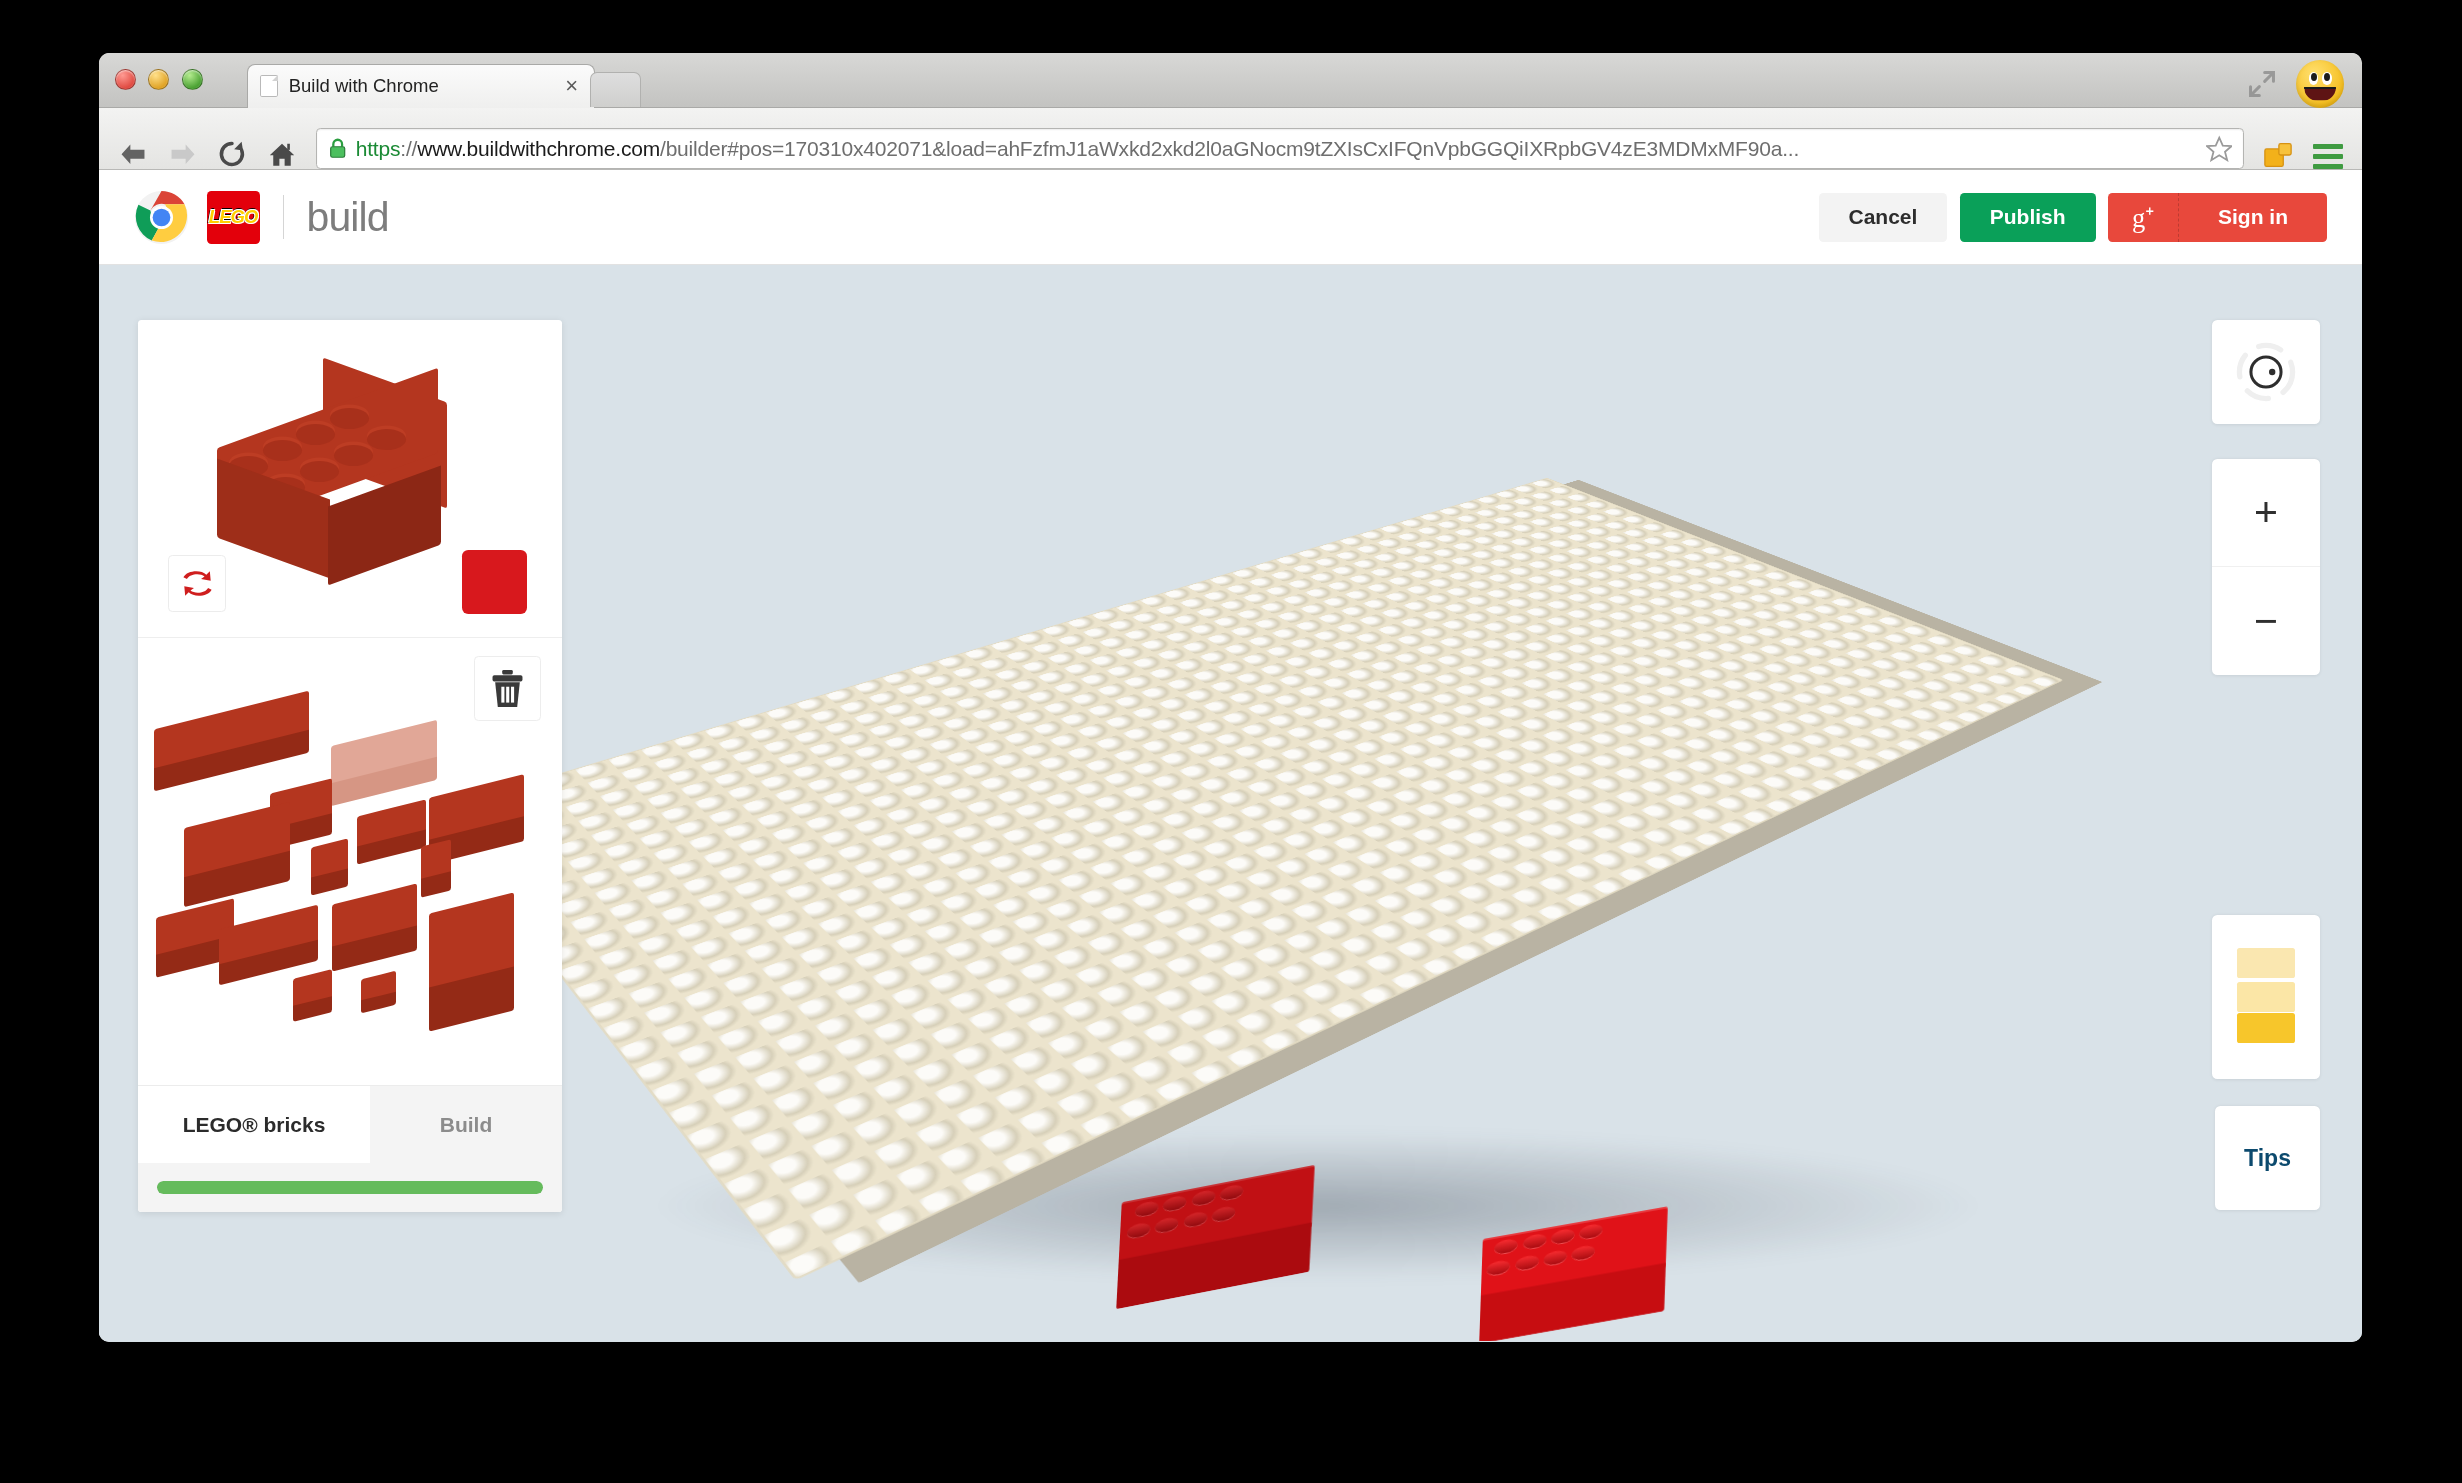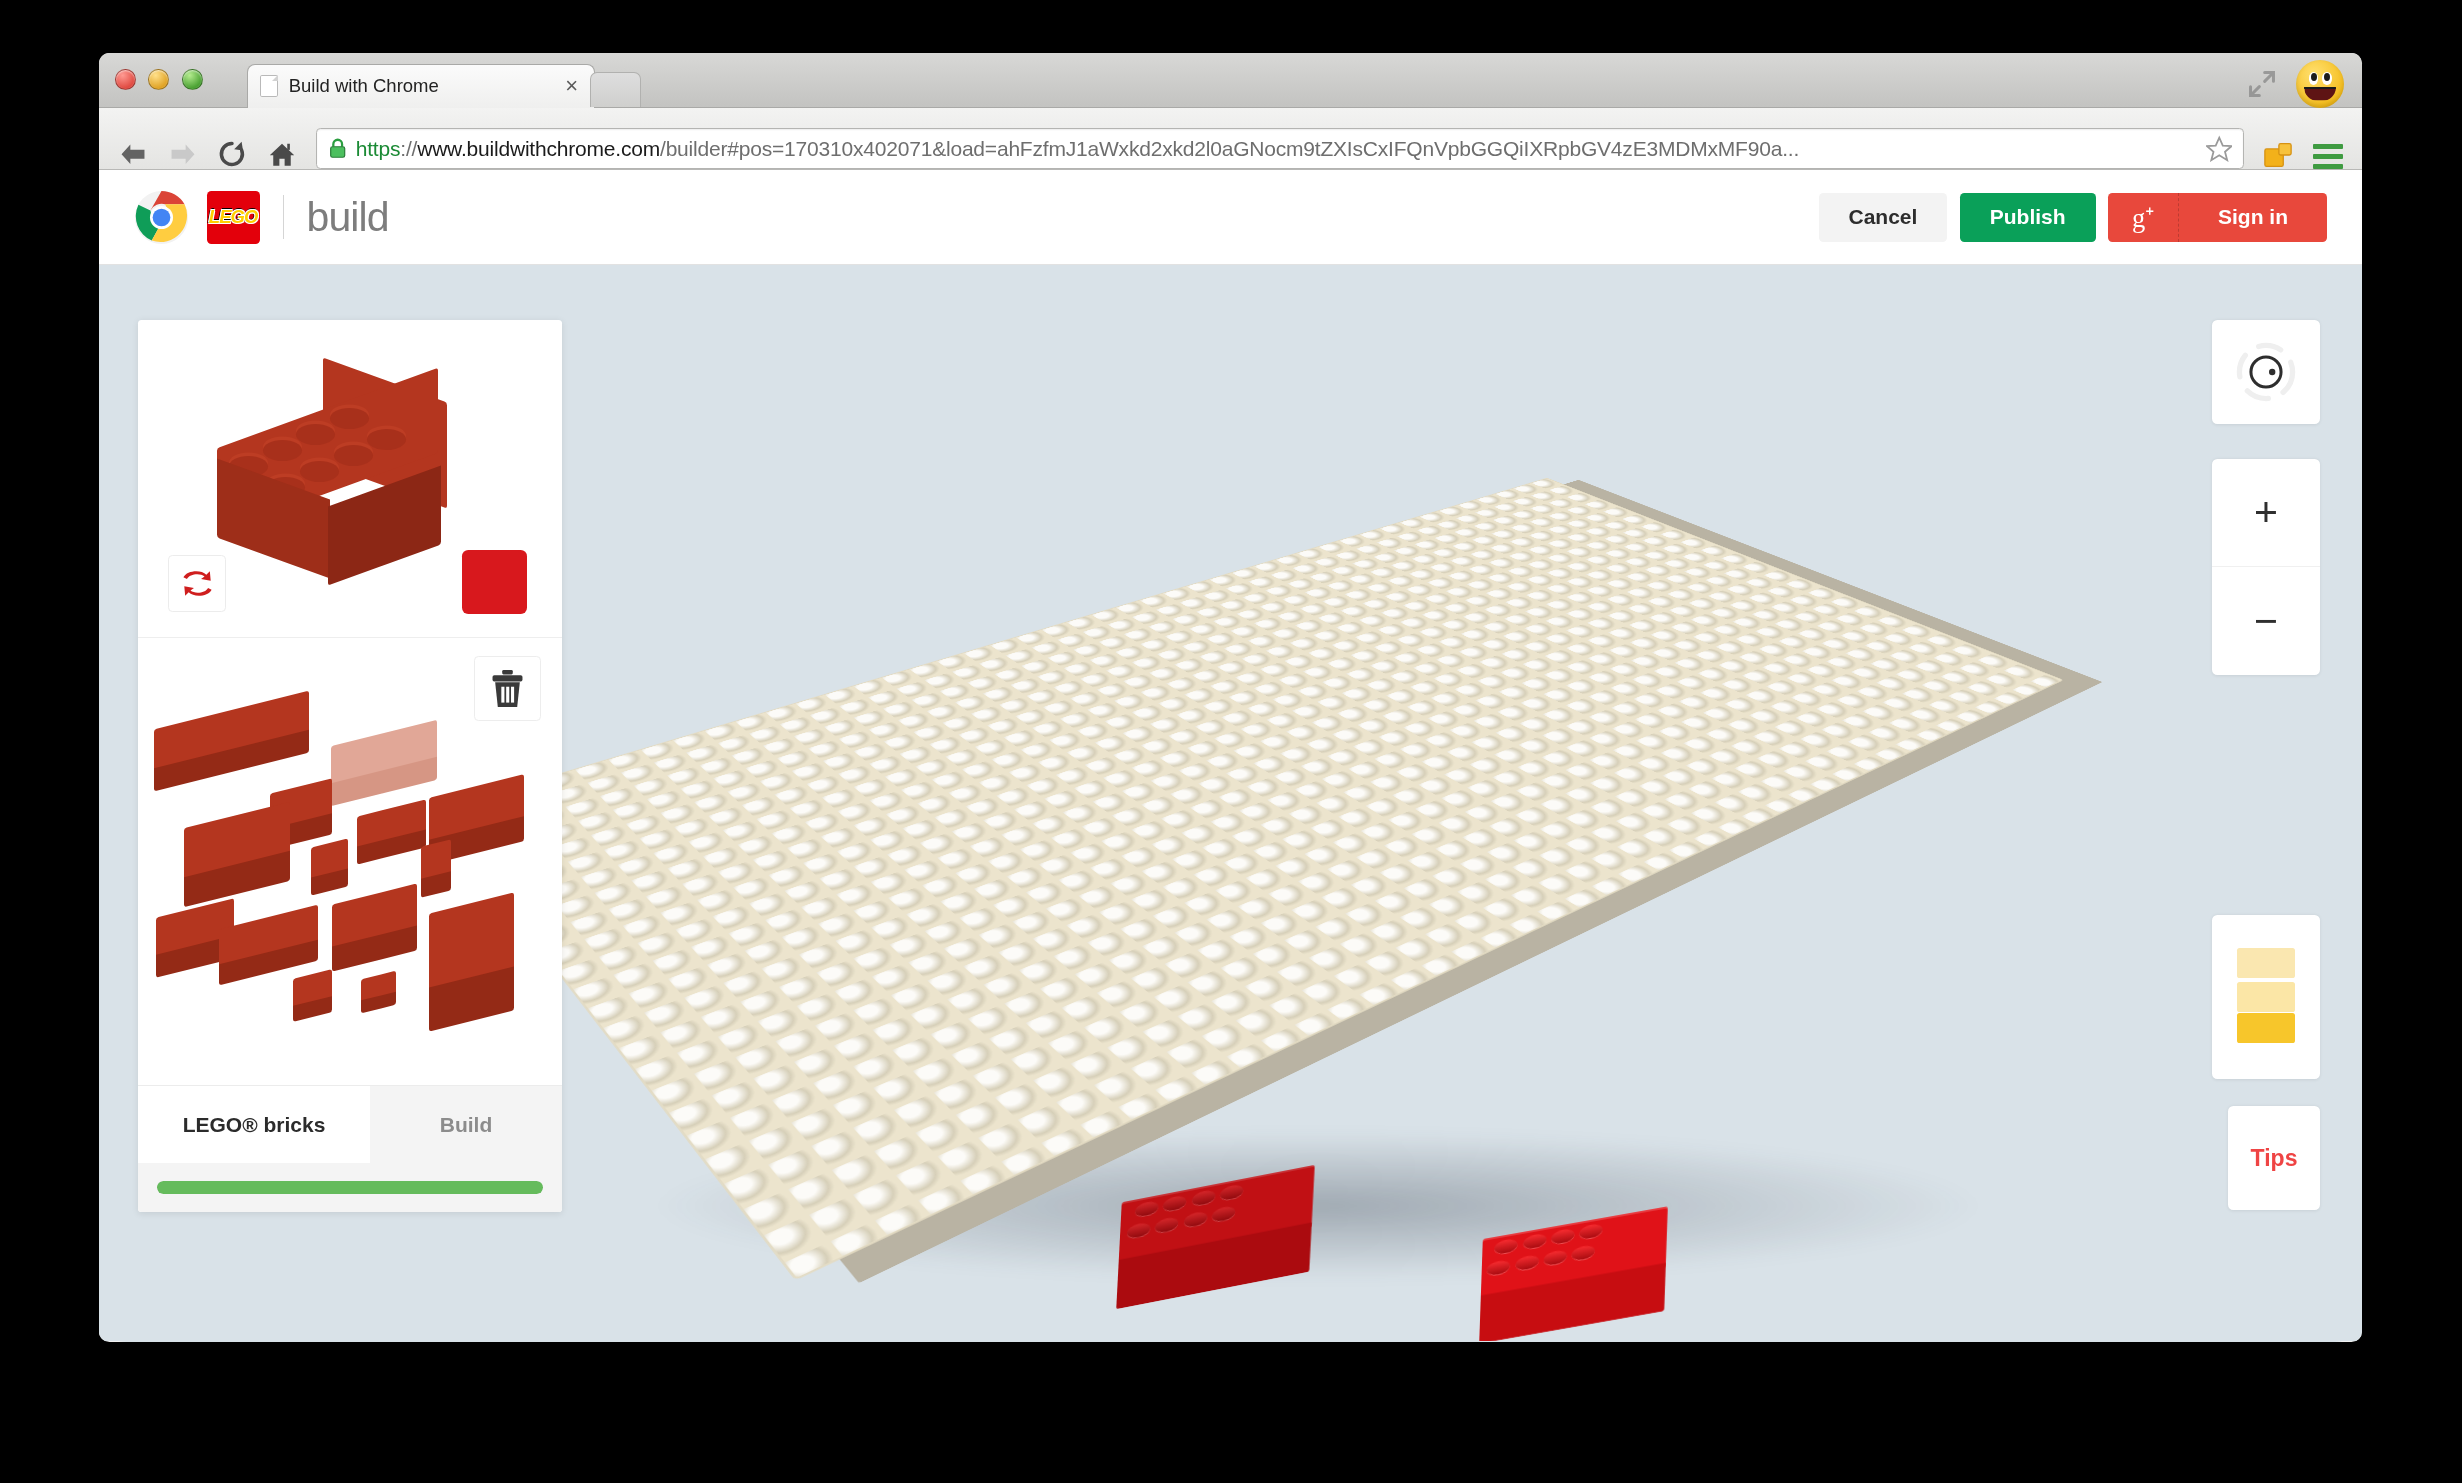--- a/index.html
+++ b/index.html
@@ -138,21 +138,20 @@
   #ext-icon { width: 30px; height: 28px; position: relative; cursor: pointer; }
   #menu-icon { width: 30px; height: 25px; cursor: pointer;
                display:flex; flex-direction:column; justify-content:space-between; }
   #menu-icon i { display:block; height:5.3px; background:#3f9b41; border-radius:0.9px; }
 
   
   #page {
     position: relative;
     height: calc(100% - 117px);
     background: #d9e2e8;
-    border-radius: 27px;
   }
 
   
   #site-header {
     height: 95px; background: #fff;
     border-bottom: 0.9px solid #e2e2e2;
     display: flex; align-items: center;
     padding: 0 35px;
   }
   #brand { display: flex; align-items: center; gap: 17.7px; }
@@ -336,23 +335,23 @@
                   display:flex; align-items:center; justify-content:center; cursor:pointer; }
   #zoom-group { top: 194px; width: 108px; height: 216px; }
   .zoom-btn {
     height: 50%; display: flex; align-items: center; justify-content: center;
     font-size: 41px; color: #2f2f2f; cursor: pointer; font-weight: 300;
     font-family: "Liberation Sans", sans-serif;
   }
   #zoom-in { border-bottom: 0.9px solid #f0f0f0; }
   #layer-button { top: 650px; width: 108px; height: 164px;
                   display:flex; align-items:center; justify-content:center; cursor:pointer; }
-  #tips-button { top: 841px; width: 92px; height: 104px;
+  #tips-button { top: 841px; width: 105px; height: 104px;
                  display:flex; align-items:center; justify-content:center;
-                 font-size: 23px; font-weight: 700; color: #ef4444; cursor:pointer; }
+                 font-size: 23px; font-weight: 700; color: #0c4a6e; cursor:pointer; }
 
   
   #layer-icon { position: relative; width: 69px; height: 99px; }
   #layer-icon .lb { position: absolute; left: 5.3px; width: 58px; height: 30px; border-radius: 2.6px; }
   #layer-icon .lb.a { top: 0;  background: #fae7b0; }
   #layer-icon .lb.b { top: 34px; background: #fbe6a6; }
   #layer-icon .lb.c { top: 65px; background: #f7c62b; }
 </style>
 </head>
 <body>

